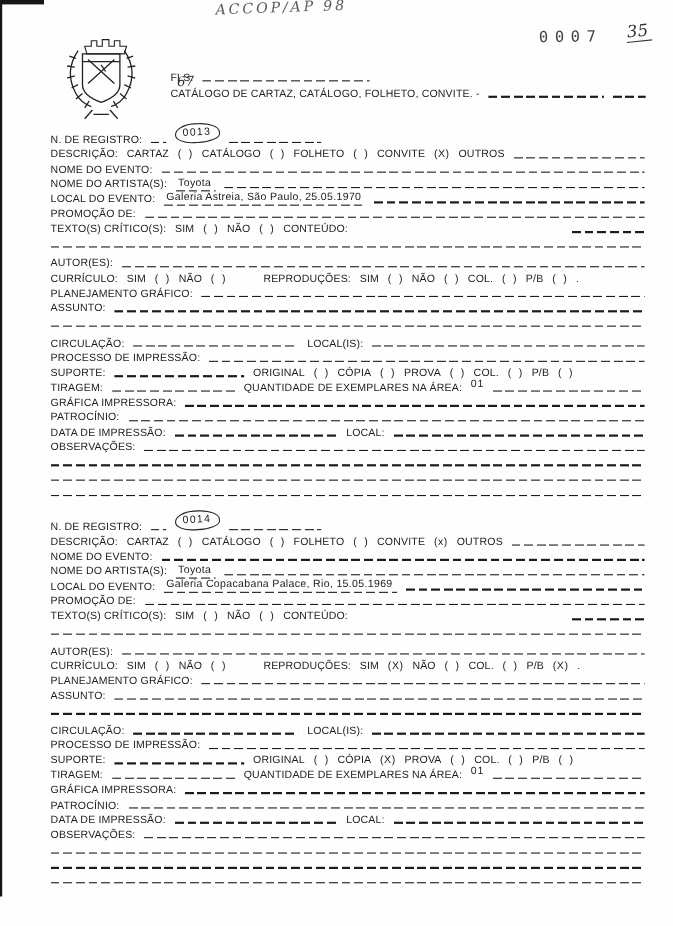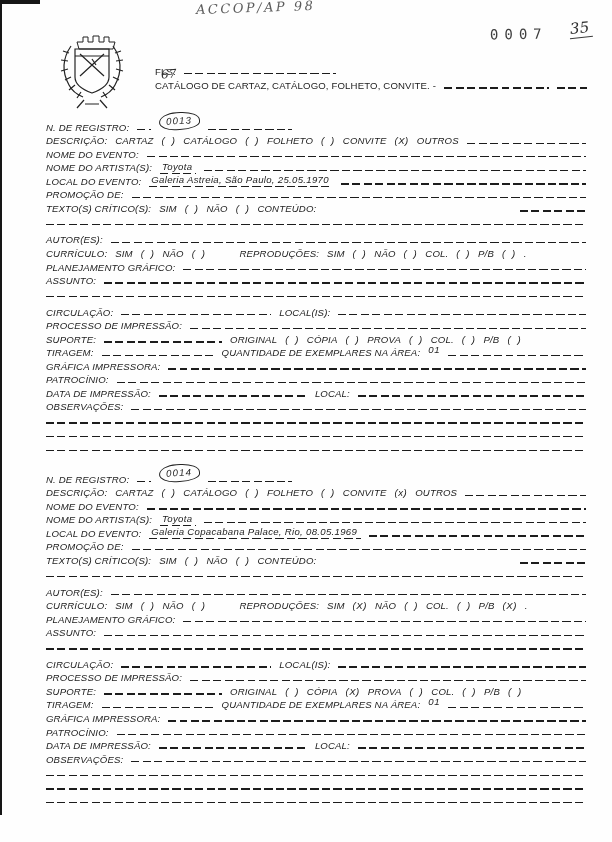--- a/index.html
+++ b/index.html
@@ -20,21 +20,21 @@
   .page-num { position:absolute; left:569px; top:19px; font-size:15px; transform:rotate(-6deg);
               border-bottom:1.2px solid #3a3a3a; padding:0 3px 0 1px; }
   .fls-hand { position:absolute; left:161px; top:67px; font-size:12px; transform:rotate(-3deg); }
 
   .crest { position:absolute; left:46px; top:29px; }
 
   .header { position:absolute; left:155px; top:63px; width:432px; }
   .header .row { height:14.5px; }
 
   .content { position:absolute; left:46px; top:120px; width:540px; }
-  .record { margin-bottom:18px;font-style:italic; }
+  .record { margin-bottom:18px; }
 
   .row { display:flex; align-items:flex-end; height:13.55px; line-height:13px; white-space:pre; }
   .row > * { flex:0 0 auto; }
   .row > * + * { margin-left:8px; }
   .gap-b { margin-top:4.5px; }
   .mlw { margin-left:34px !important; }
 
   .dash { align-self:flex-end; margin-bottom:3.2px; height:1.4px;
           background-image:repeating-linear-gradient(to right,#1c1c1c 0 8px,transparent 8px 11.5px); }
   .dash.fill { flex:1 1 auto; }
@@ -289,21 +289,21 @@
         </div>
 
         <div class="row">
           <span class="lbl">NOME DO ARTISTA(S):</span>
           <span class="filled">Toyota</span>
           <span class="dash fill"></span>
         </div>
 
         <div class="row">
           <span class="lbl">LOCAL DO EVENTO:</span>
-          <span class="filled">Galeria Copacabana Palace, Rio, 08.05.1969</span>
+          <span class="filled">Galeria Copacabana Palace, Rio, 15.05.1969</span>
           <span class="dash fill"></span>
         </div>
 
         <div class="row">
           <span class="lbl">PROMOÇÃO DE:</span>
           <span class="dash fill"></span>
         </div>
 
         <div class="row">
           <span class="lbl">TEXTO(S) CRÍTICO(S):</span>

